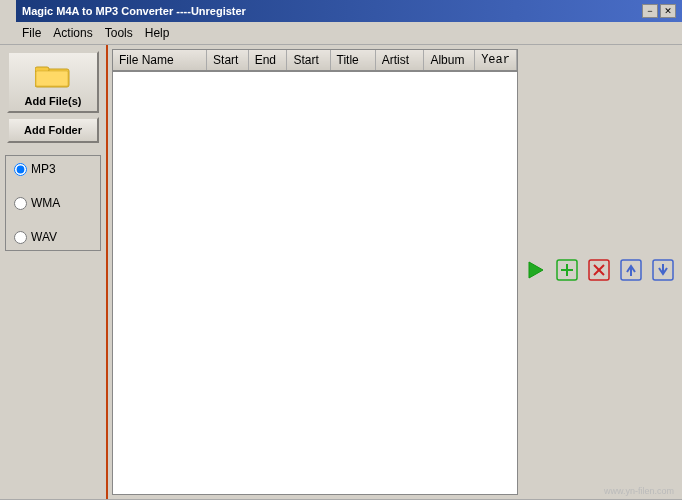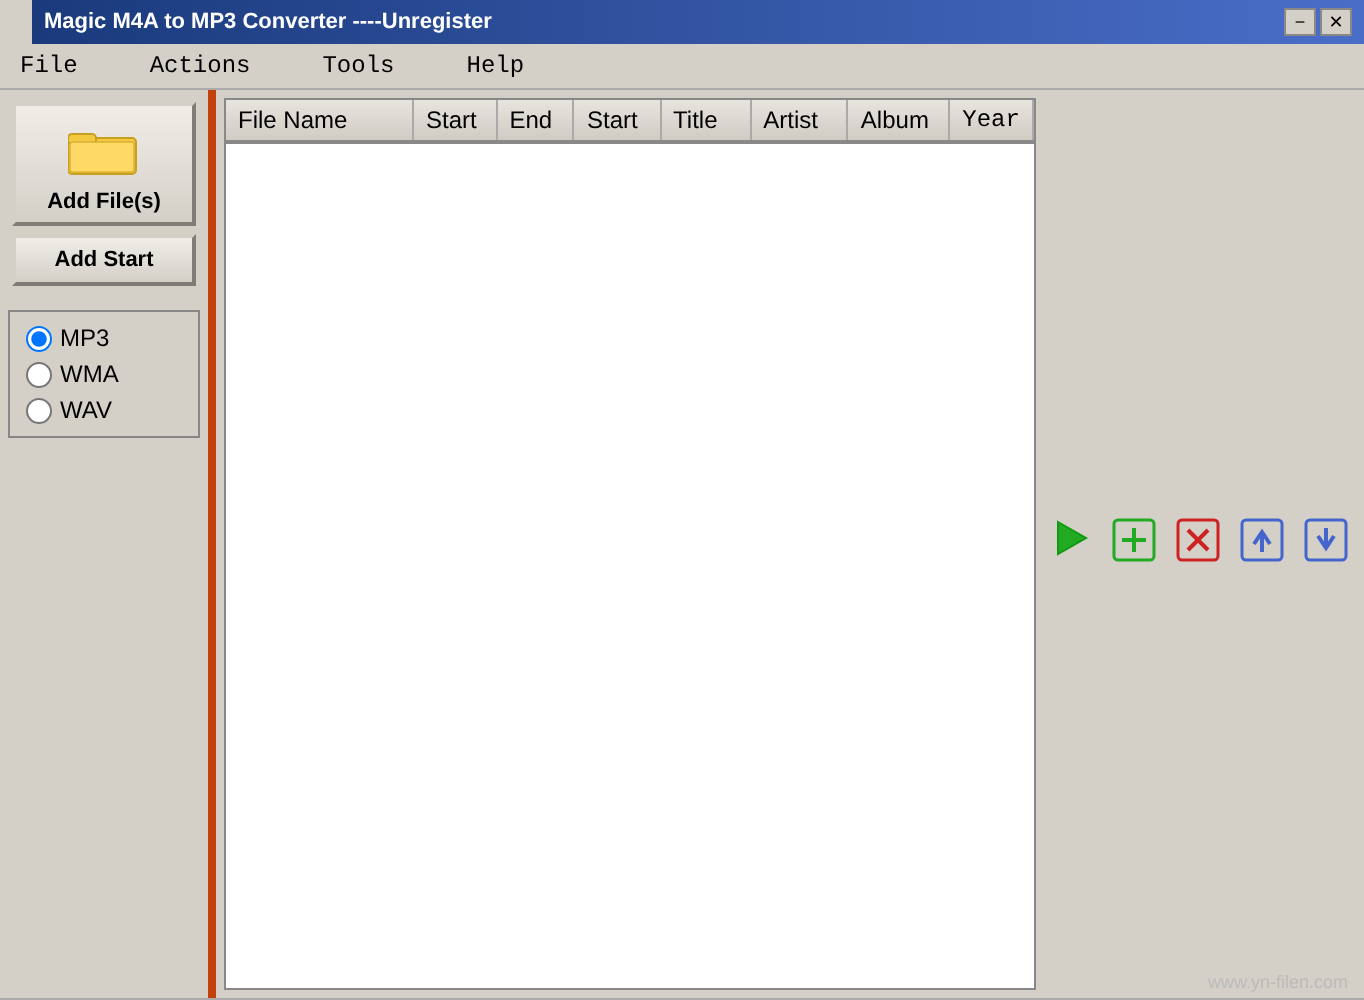--- a/index.html
+++ b/index.html
@@ -42,23 +42,22 @@
       align-items: center;
       justify-content: center;
       color: #000;
     }
 
     
     .menu-bar {
       background: #d4d0c8;
       border-bottom: 1px solid #aaa;
       display: flex;
-      padding: 2px 4px;
-      gap: 24px;
-      font-family: Liberation Mono, monospace;
+      padding: 2px 16px;
+      gap: 0;
     }
     .menu-item {
       padding: 2px 6px;
       cursor: pointer;
       font-size: 12px;
     }
 
     
     .main-content {
       display: flex;
@@ -67,21 +66,21 @@
 
     
     .left-panel {
       width: 108px;
       background: #d4d0c8;
       display: flex;
       flex-direction: column;
       align-items: center;
       padding: 6px 4px;
       gap: 4px;
-      border-right: 4px solid #c2410c;
+      border-right: 2px solid #c2410c;
     }
 
     .toolbar-btn {
       width: 92px;
       display: flex;
       flex-direction: column;
       align-items: center;
       background: linear-gradient(to bottom, #f0ede8, #d4d0c8);
       border: 2px outset #d4d0c8;
       padding: 4px 6px;
@@ -131,21 +130,21 @@
       cursor: pointer;
       font-size: 10px;
       color: #333;
       background: none;
       border: none;
     }
     .to-content {
       padding: 6px 8px;
       display: flex;
       flex-direction: column;
-      gap: 4px;
+      gap: 20px;
     }
     .radio-label {
       display: flex;
       align-items: center;
       gap: 4px;
       font-size: 12px;
       cursor: pointer;
     }
 
     
@@ -259,21 +258,21 @@
         <svg class="folder-icon-svg" viewBox="0 0 36 28" xmlns="http://www.w3.org/2000/svg">
           <rect x="0" y="8" width="34" height="18" rx="2" fill="#f5c842" stroke="#c8a020" stroke-width="1"></rect>
           <rect x="0" y="6" width="14" height="5" rx="2" fill="#f5c842" stroke="#c8a020" stroke-width="1"></rect>
           <rect x="1" y="10" width="32" height="15" rx="1" fill="#ffd966" stroke="#c8a020" stroke-width="0.5"></rect>
         </svg>
       </div>
       <span>Add File(s)</span>
     </button>
 
     <button class="add-folder-btn">
-      <span>Add Start</span>
+      <span>Add Folder</span>
     </button>
 
 
     <div class="to-section" style="margin-top:8px; width:96px;">
       <div class="to-content">
         <label class="radio-label">
           <input type="radio" name="format" value="MP3" checked="" style="">
           <span>MP3</span>
         </label>
         <label class="radio-label">

